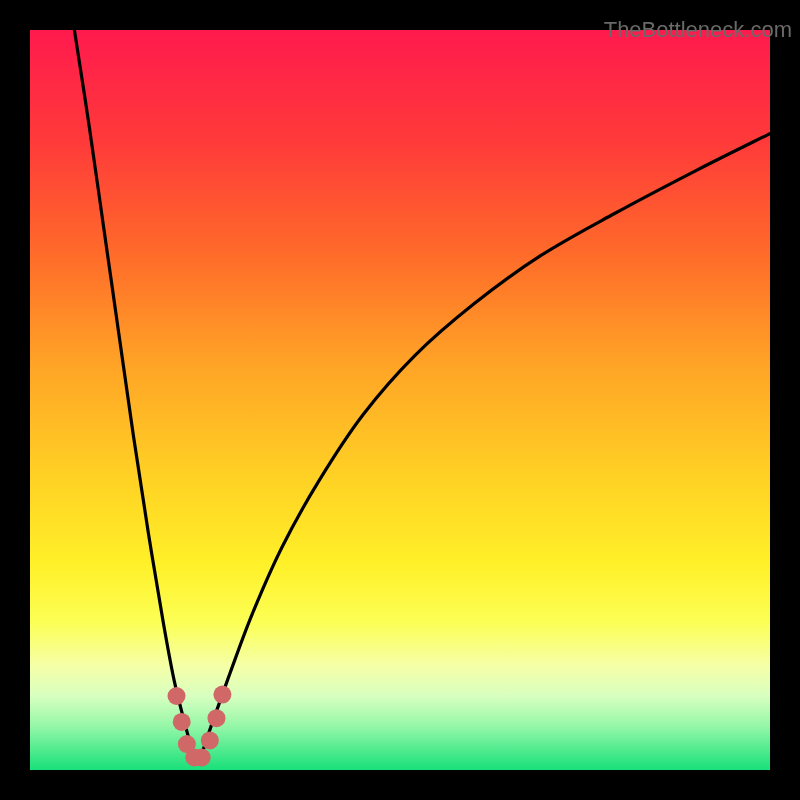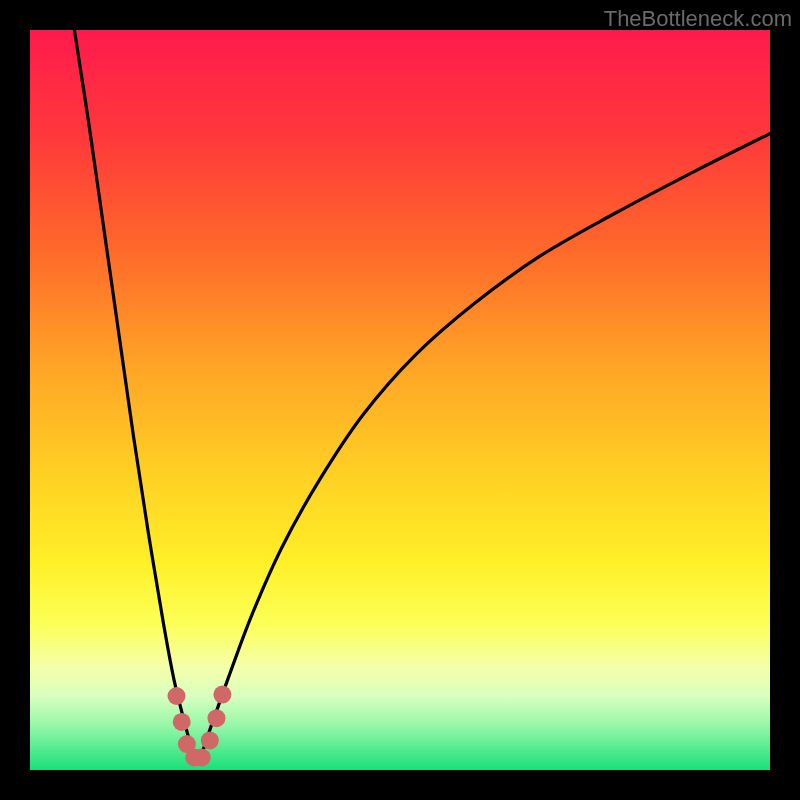--- a/index.html
+++ b/index.html
@@ -20,21 +20,21 @@
   .plot {
     position: absolute;
     left: 30px;
     top: 30px;
     width: 740px;
     height: 740px;
     
   }
   .watermark {
     position: absolute;
-    top: 6px;
+    top: 17px;
     right: 8px;
     color: #6a6a6a;
     font-size: 22px;
     font-weight: 400;
     user-select: none;
   }
   svg.curves {
     position: absolute;
     left: 30px;
     top: 30px;

